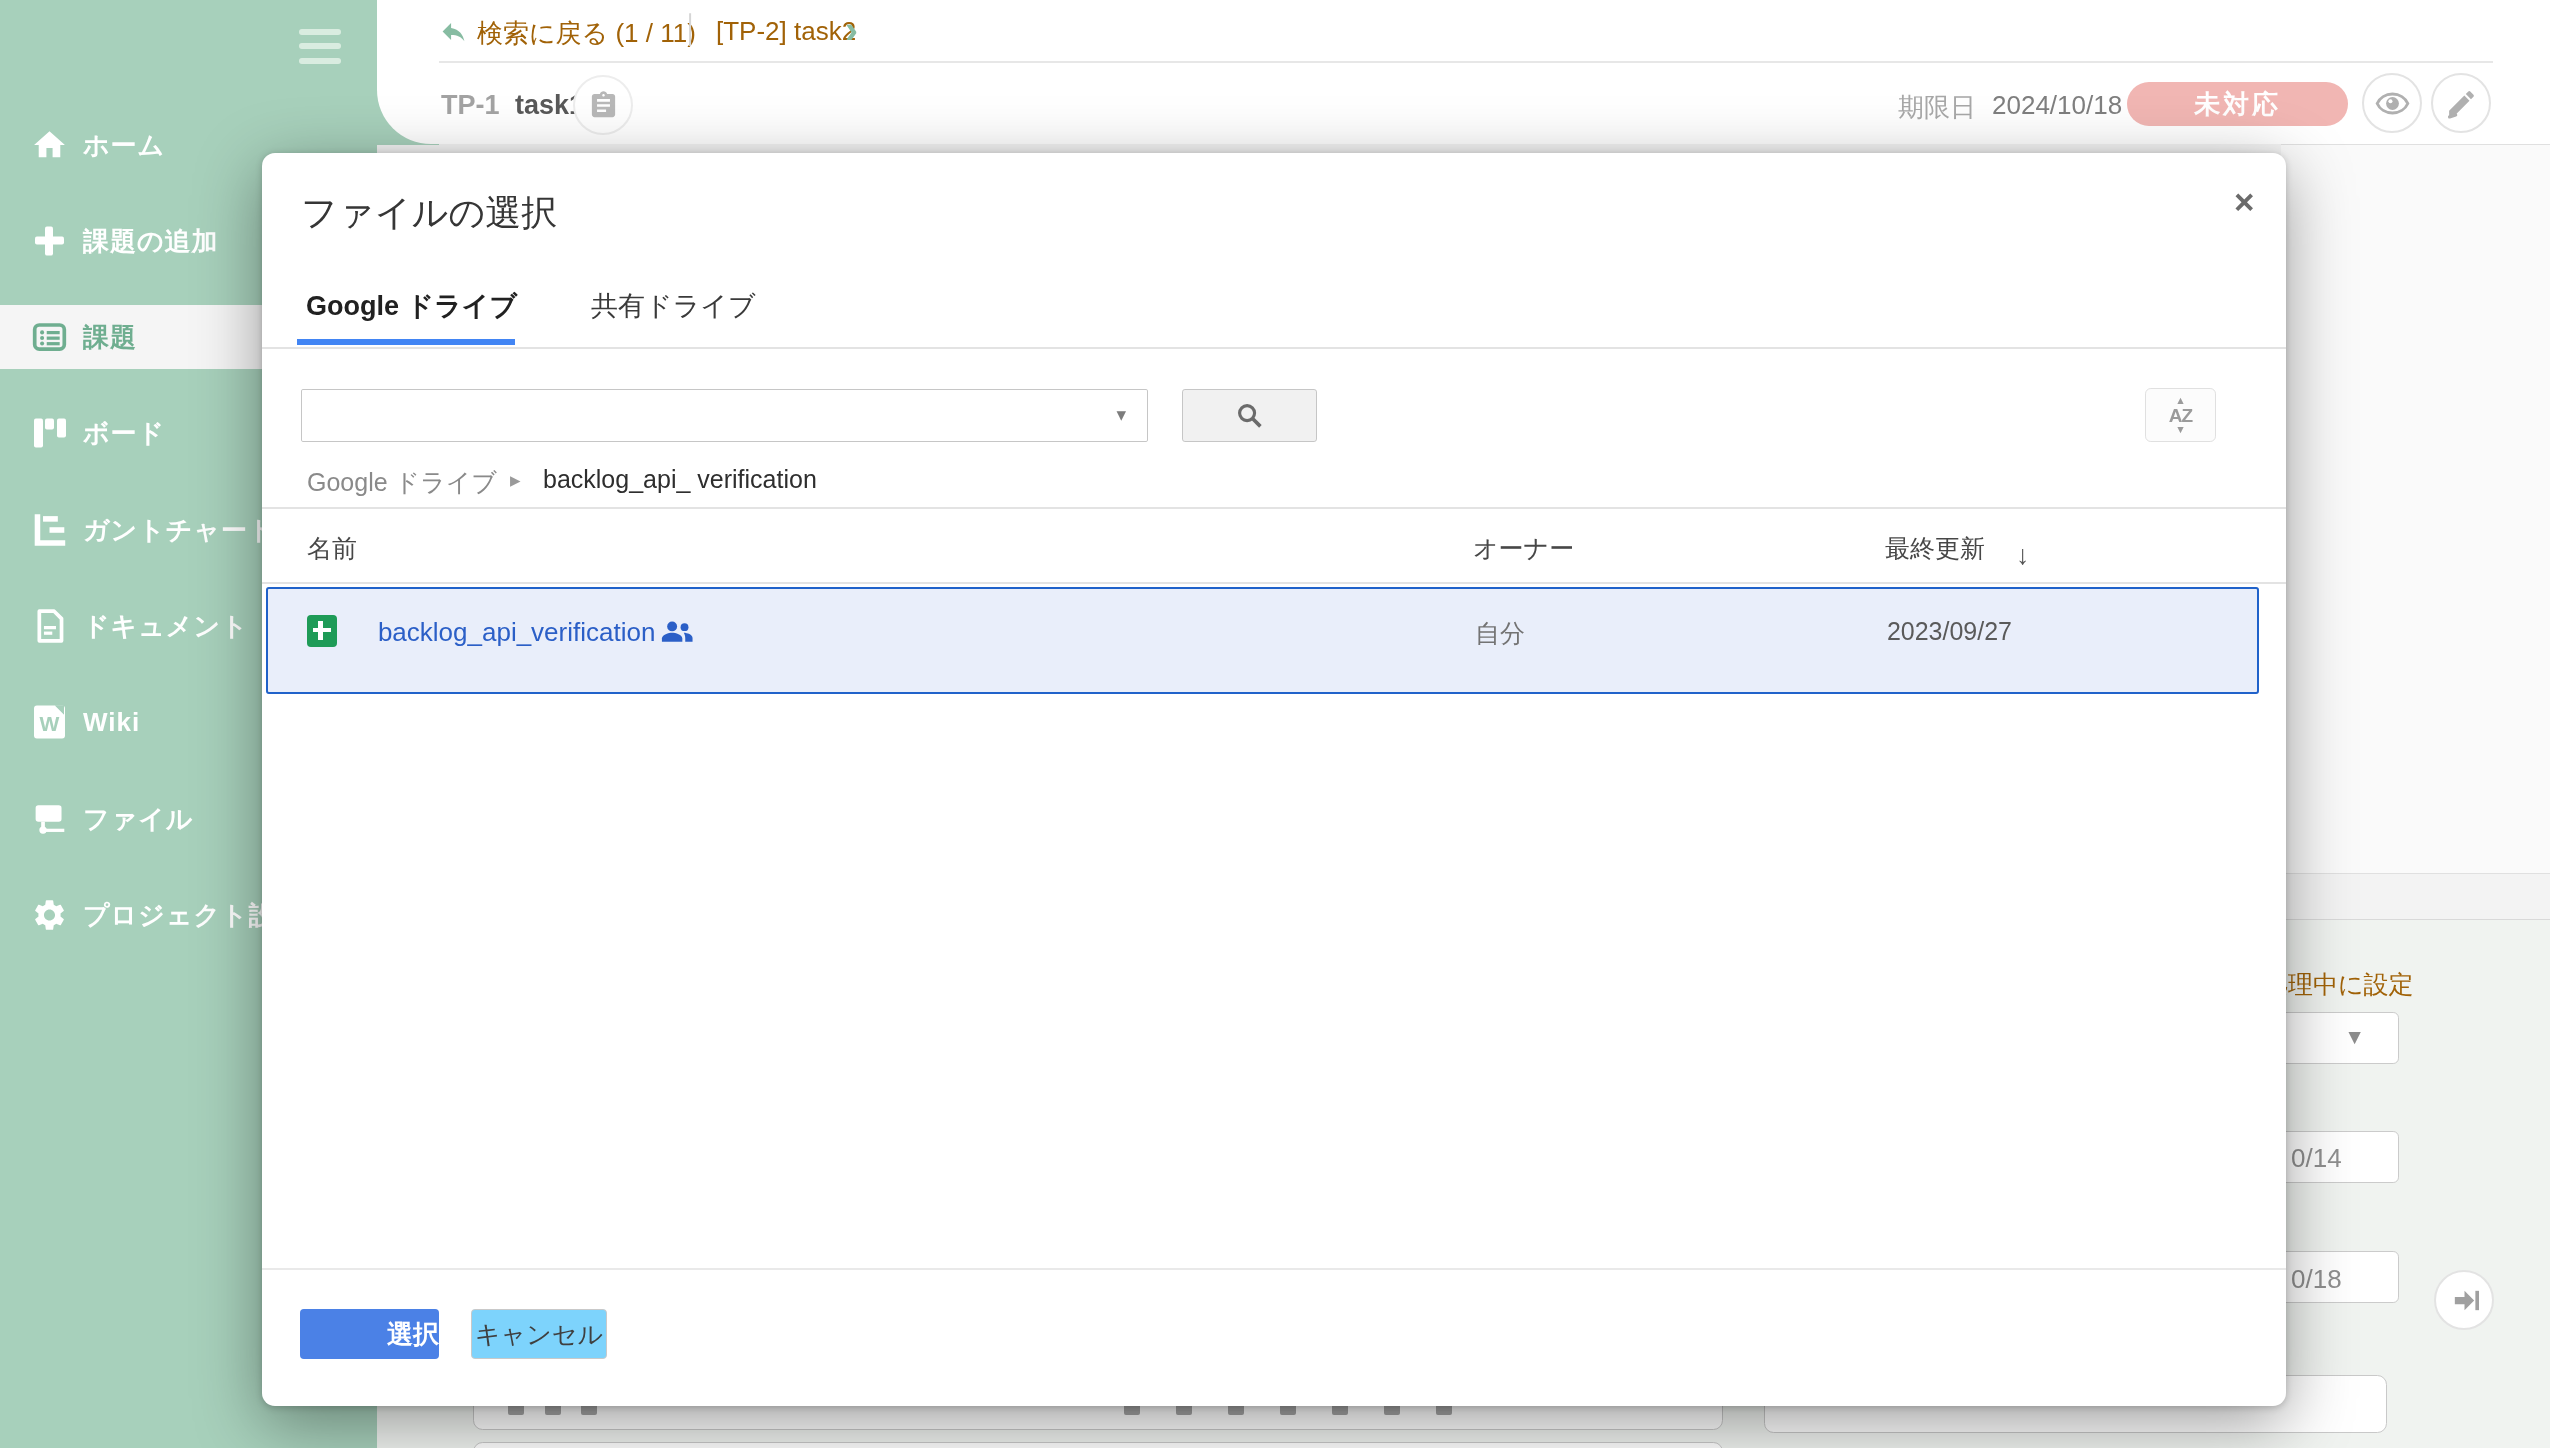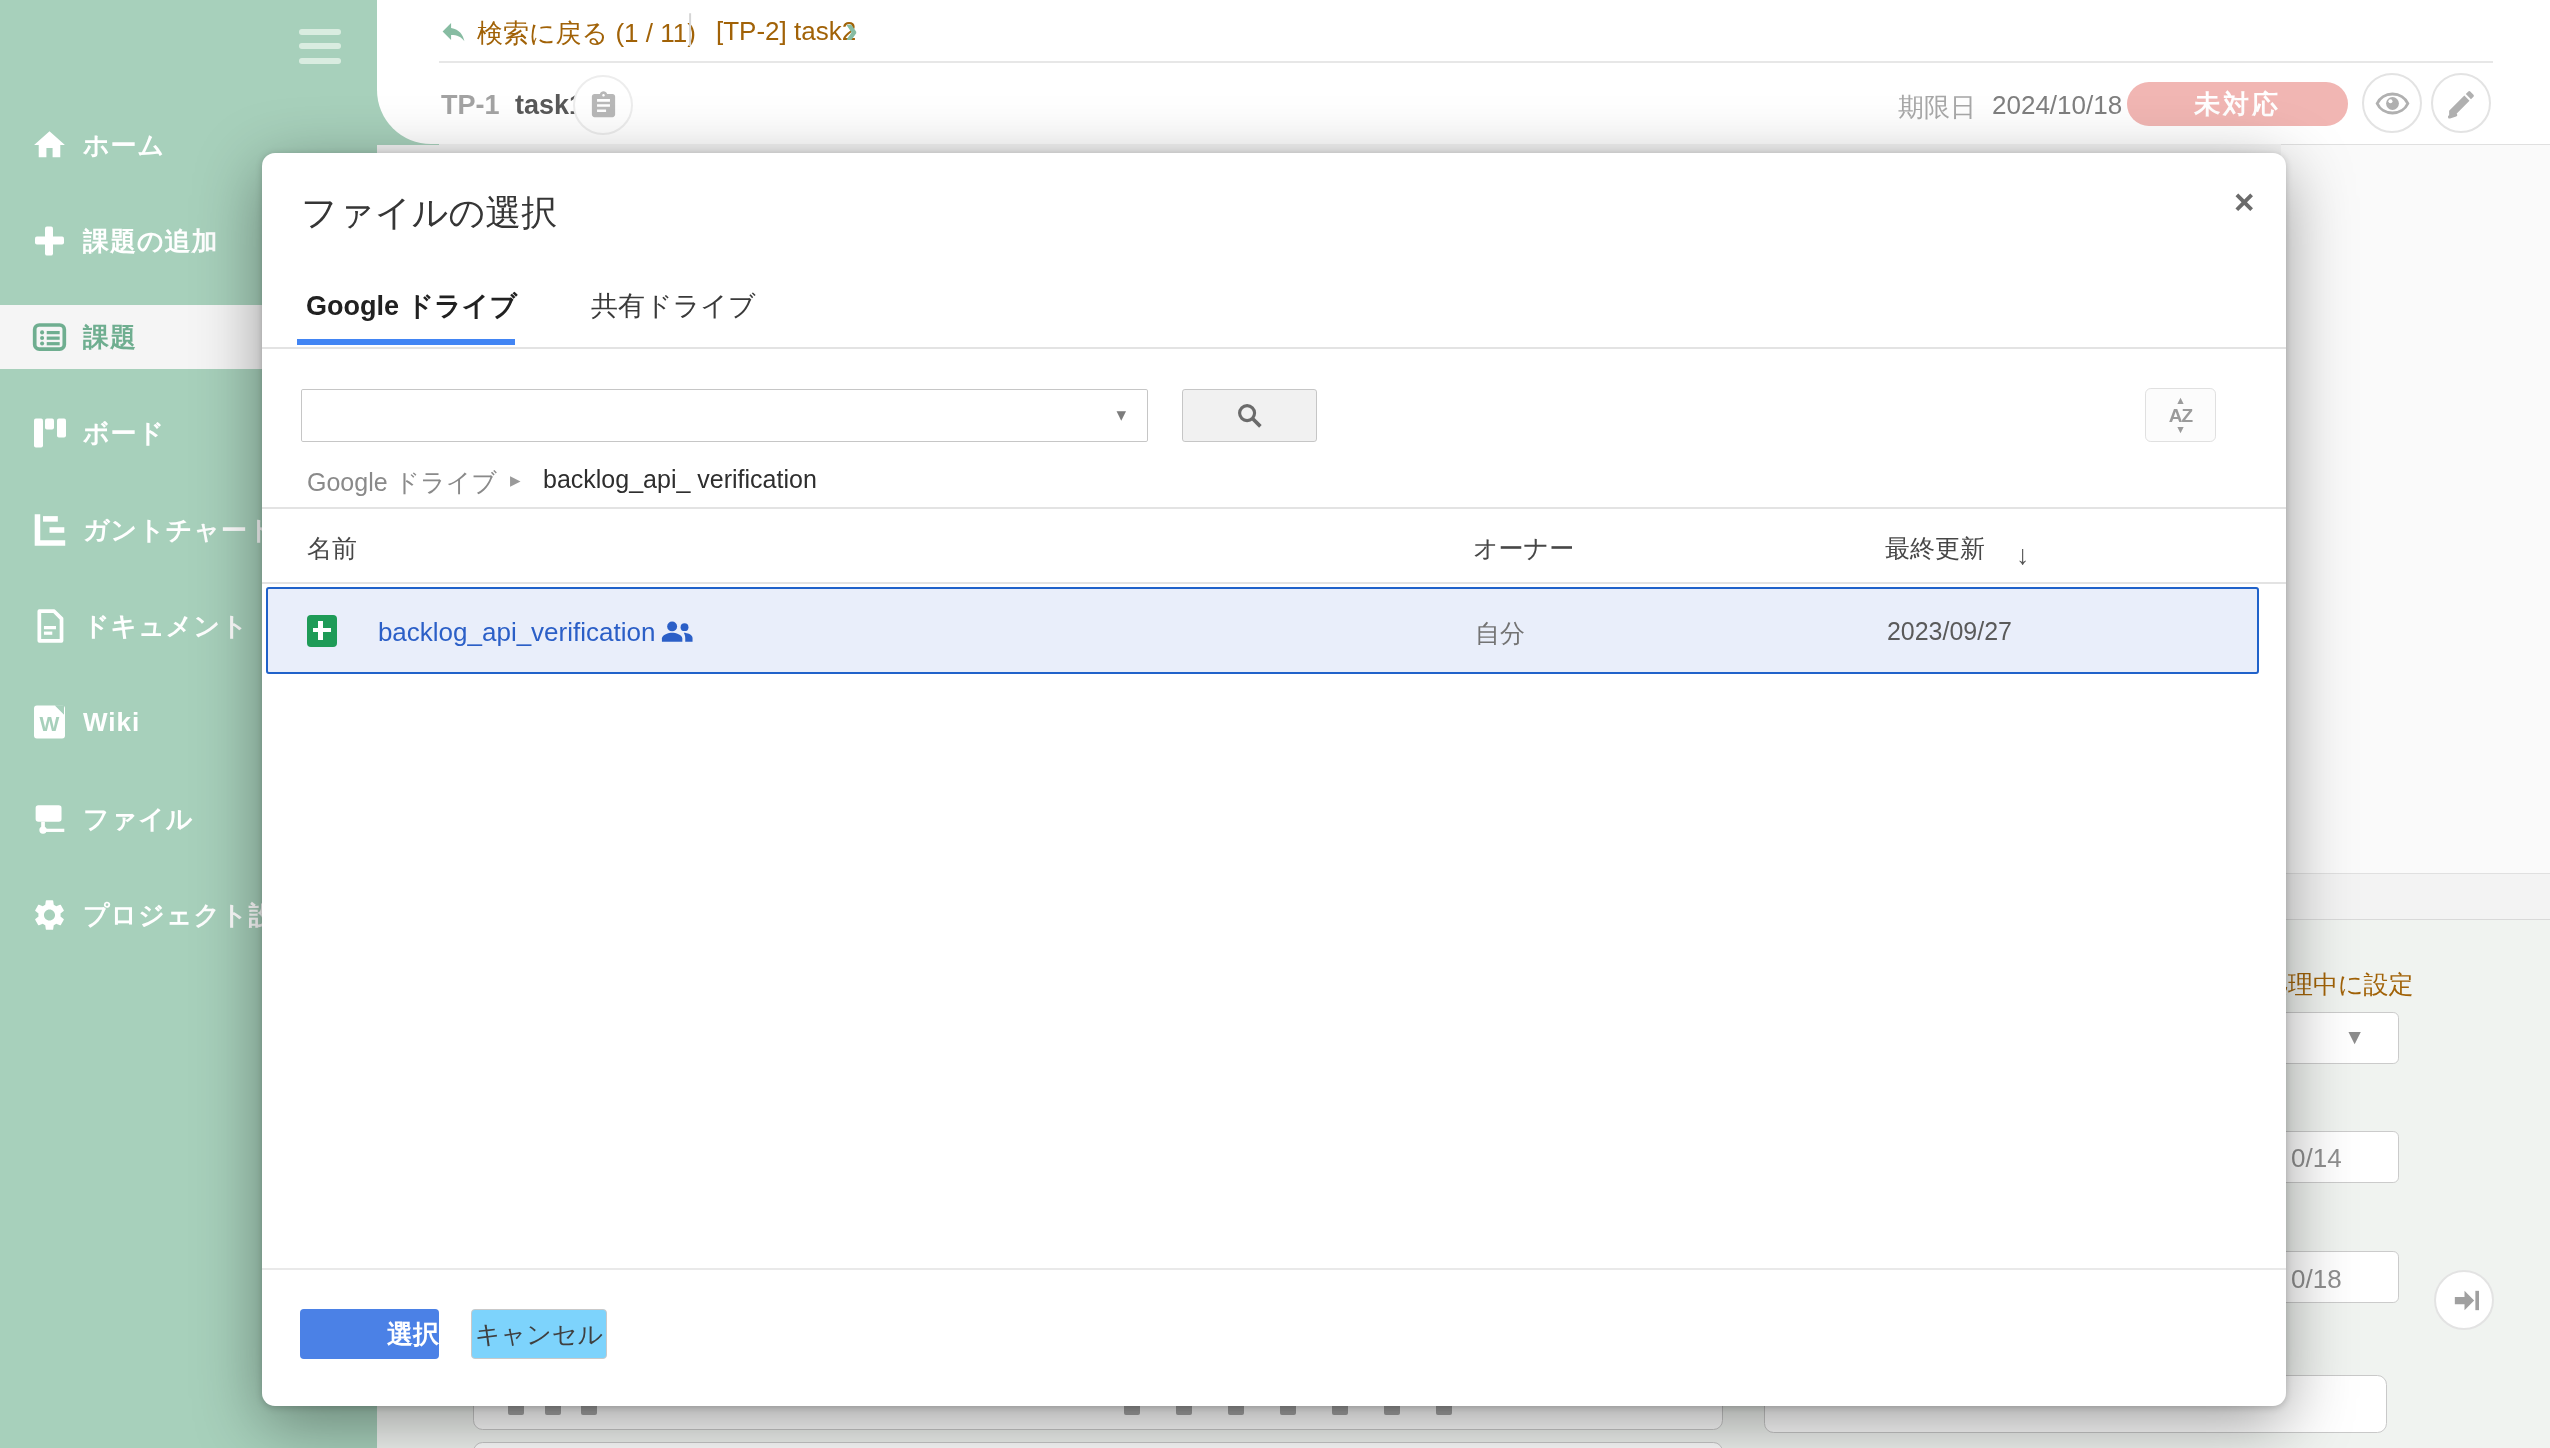--- a/index.html
+++ b/index.html
@@ -34,21 +34,21 @@
   .wbox { position:absolute; background:#fff; border:1.9px solid #c9c9c9; border-radius:9.6px; }
   .stub { position:absolute; width:16.4px; height:14.4px; background:#a6a6a6; border-radius:1.9px; }
 
   
   .modal { left:262px; top:153px; width:2024px; height:1253px; background:#fff; border-radius:13px; box-shadow:0 17.3px 67px rgba(0,0,0,.38), 0 1.9px 7.7px rgba(0,0,0,.18); z-index:3; }
   .m-div { position:absolute; left:0; width:2024px; height:1.9px; background:#e3e3e3; }
   .tab { position:absolute; top:135px; font-size:27px; cursor:pointer; white-space:nowrap; }
   .combo { position:absolute; left:39px; top:236px; width:847px; height:53px; border:1.9px solid #c6c6c6; border-radius:1.9px; background:#fff; cursor:text; }
   .btn-search { position:absolute; left:920px; top:236px; width:135px; height:53px; border:1.9px solid #c6c6c6; border-radius:2.9px; background:#f1f1f1; cursor:pointer; display:flex; align-items:center; justify-content:center; }
   .btn-sort { position:absolute; left:1883px; top:235px; width:71px; height:54px; border:1.9px solid #e0e0e0; border-radius:5.8px; background:#fcfcfc; cursor:pointer; display:flex; flex-direction:column; align-items:center; justify-content:center; color:#9b9b9b; }
-  .file-row { position:absolute; left:3.9px; top:434px; width:1993px; height:87px; background:#e9eefa; border:2.9px solid #2062ca; border-radius:2.9px; cursor:pointer; }
+  .file-row { position:absolute; left:3.9px; top:434px; width:1993px; height:107px; background:#e9eefa; border:2.9px solid #2062ca; border-radius:2.9px; cursor:pointer; }
   .th { position:absolute; font-size:25px; color:#474747; }
   .btn-primary { position:absolute; left:38px; top:1156px; width:139px; height:50px; background:#4b81e6; border:none; border-radius:3.9px; color:#fff; font-size:26px; font-weight:700; cursor:pointer; font-family:inherit;text-align:right; }
   .btn-plain { position:absolute; left:209px; top:1156px; width:136px; height:50px; background:#7dd3fc; border:1.9px solid #c9c9c9; border-radius:3.9px; color:#3f3f3f; font-size:25px; cursor:pointer; font-family:inherit; }
 </style>
 </head>
 <body>
 
 <div id="stage">
 
   <div class="abs sidebar">

